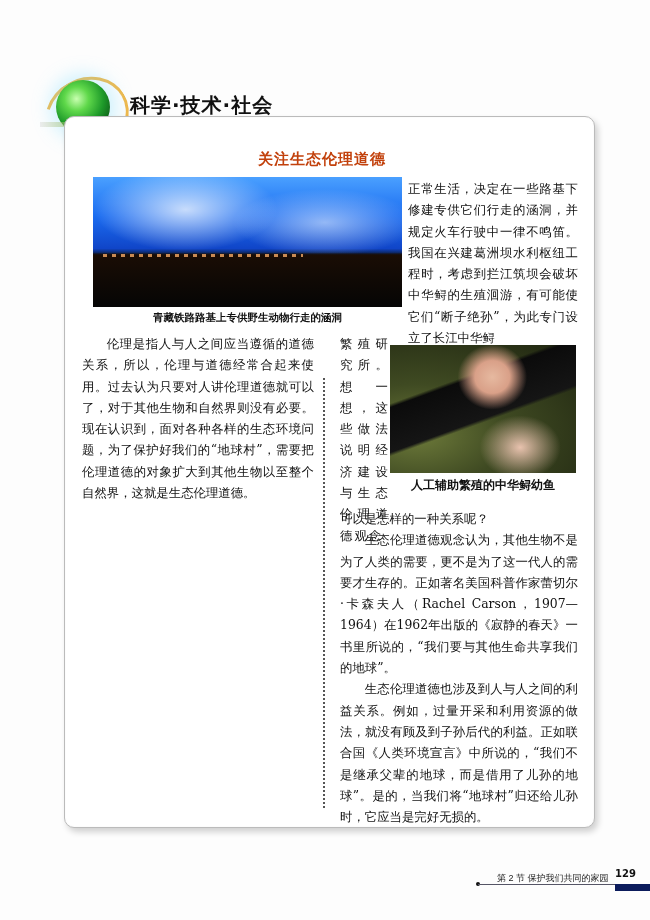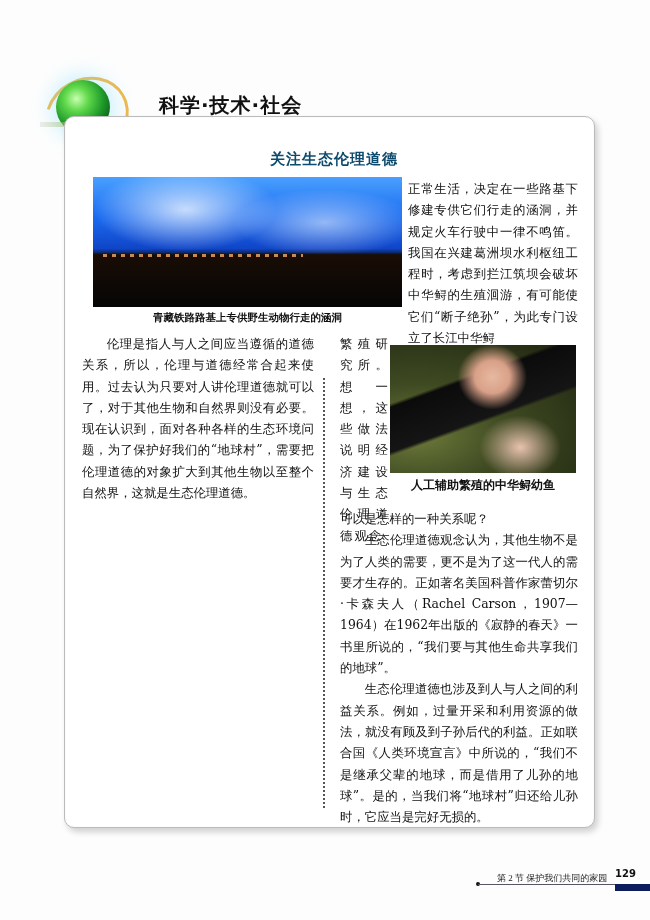--- a/index.html
+++ b/index.html
@@ -23,30 +23,30 @@
     transform: rotate(-30deg);
     border-left-color:transparent; border-bottom-color:rgba(240,184,74,0.5);
   }
   .header-streak {
     position:absolute; left:40px; top:122px; width:260px; height:5px;
     background: linear-gradient(90deg, rgba(200,200,200,0.3), #8fbf3a 30%, #3bb54a 55%, #a8d8f0 75%, rgba(220,235,245,0));
   }
   .section-title {
     position:absolute; left:130px; top:92px;
     font-family:"DejaVu Sans", "Liberation Sans", sans-serif;
-    font-weight:bold; font-size:20px; color:#111; letter-spacing:1px;margin-left:29px;
+    font-weight:bold; font-size:20px; color:#111; letter-spacing:1px;
   }
   .box {
     position:absolute; left:64px; top:116px; width:529px; height:710px;
     background:#fff; border:1px solid #bbb; border-radius:10px;
     box-shadow: 3px 4px 6px rgba(0,0,0,0.18), inset 0 0 2px rgba(0,0,0,0.05);
   }
   .article-title {
-    position:absolute; left:270px; top:150px; font-size:15px; font-weight:bold;
-    letter-spacing:1px; color:#0c4a6e;
+    position:absolute; left:258px; top:150px; font-size:15px; font-weight:bold;
+    letter-spacing:1px; color:#c2410c;
   }
   .photo-rail {
     position:absolute; left:93px; top:177px; width:309px; height:130px;
     background:
       linear-gradient(180deg, rgba(0,0,0,0) 0%, rgba(0,0,0,0) 58%, #1a0d05 60%, #050505 100%),
       radial-gradient(ellipse at 30% 25%, rgba(255,255,255,0.75) 0%, rgba(255,255,255,0) 30%),
       radial-gradient(ellipse at 75% 35%, rgba(230,240,255,0.6) 0%, rgba(255,255,255,0) 28%),
       linear-gradient(180deg, #4aa0ff 0%, #1b6cf0 30%, #1045c8 55%, #0a1a3a 60%);
   }
   .photo-rail .rail-lights {
@@ -84,21 +84,21 @@
     border-left:2px dotted #555;
   }
   .footer-line {
     position:absolute; left:478px; top:884px; width:172px; height:1px; background:#556;
   }
   .footer-dot {
     position:absolute; left:476px; top:882px; width:4px; height:4px; border-radius:50%; background:#111;
   }
   .footer-text {
     position:absolute; left:497px; top:872px;
-    font-family:Liberation Serif, serif; font-size:9px; color:#222;
+    font-family:Liberation Sans, sans-serif; font-size:9px; color:#222;
   }
   .page-number {
     position:absolute; left:615px; top:868px;
     font-family:"DejaVu Sans","Liberation Sans",sans-serif; font-size:10px; font-weight:bold; color:#111;
   }
   .page-tab {
     position:absolute; left:615px; top:884px; width:35px; height:7px; background:#0c1c5c;
   }
 </style>
 </head>

